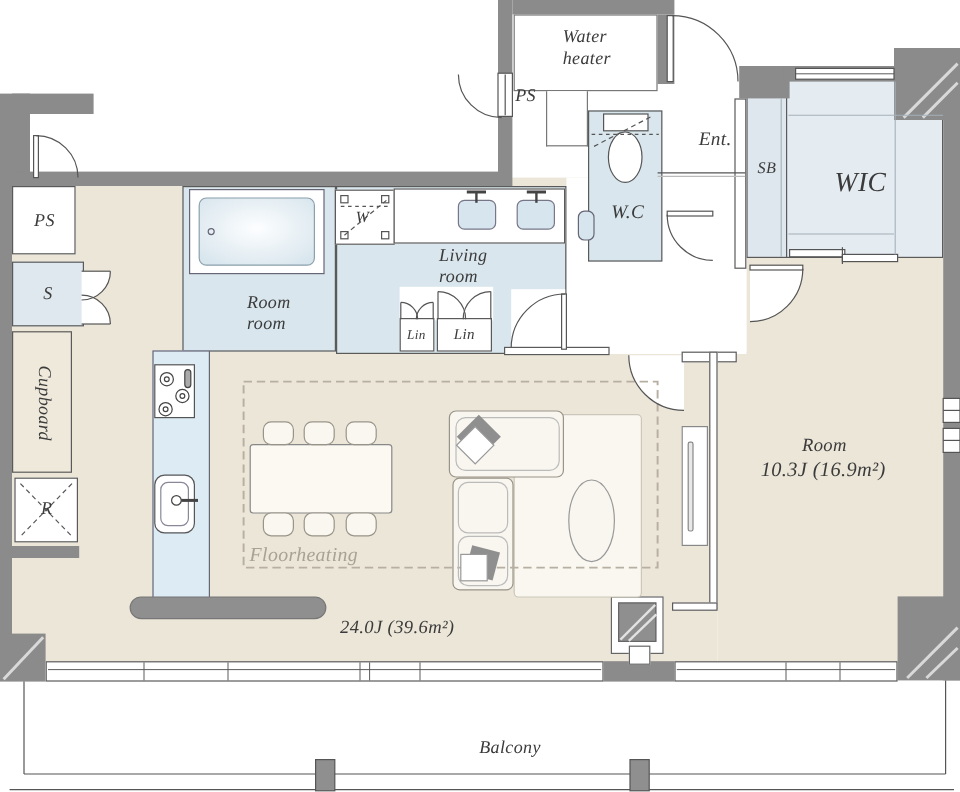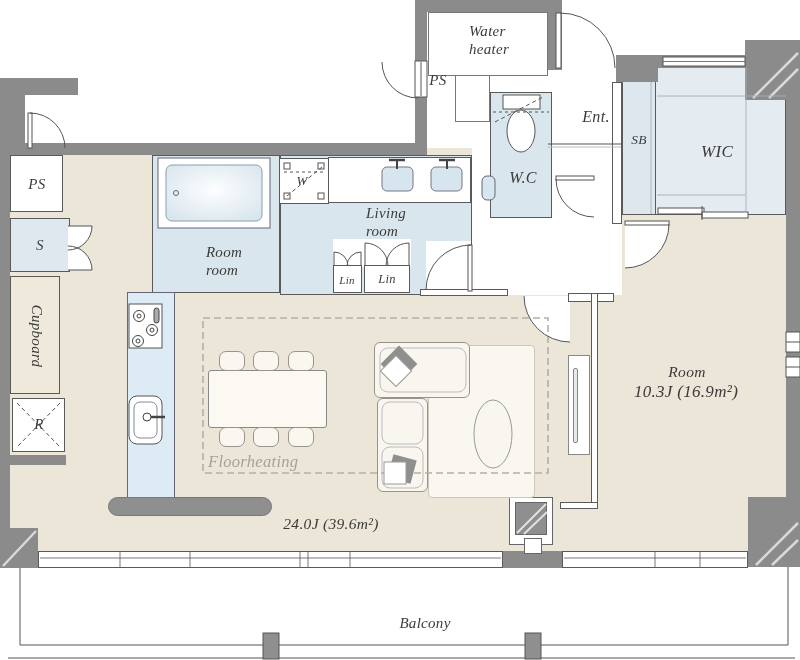--- a/index.html
+++ b/index.html
@@ -283,21 +283,21 @@
       <rect x="625" y="221" width="44" height="4" fill="#fff"></rect>
       <path d="M669,224 A44,44 0 0 1 625,268"></path>
     </g>
   </svg>
 
   <div class="lbl" style="left:489px;top:41px;font-size:15px;">Water
 heater</div>
   <div class="lbl" style="left:438px;top:81px;font-size:15px;">PS</div>
   <div class="lbl" style="left:596px;top:117px;font-size:16px;">Ent.</div>
   <div class="lbl" style="left:639px;top:140px;font-size:13.5px;">SB</div>
-  <div class="lbl" style="left:717px;top:152px;font-size:17px;">WIC</div>
+  <div class="lbl" style="left:717px;top:152px;font-size:23px;">WIC</div>
   <div class="lbl" style="left:523px;top:178px;font-size:16px;">W.C</div>
   <div class="lbl" style="left:302px;top:181px;font-size:13px;">W</div>
   <div class="lbl" style="left:386px;top:223px;font-size:15px;">Living
 room</div>
   <div class="lbl" style="left:224px;top:262px;font-size:15px;">Room
 room</div>
   <div class="lbl" style="left:347px;top:280px;font-size:11px;">Lin</div>
   <div class="lbl" style="left:387px;top:279px;font-size:12.5px;">Lin</div>
   <div class="lbl" style="left:37px;top:185px;font-size:15px;">PS</div>
   <div class="lbl" style="left:40px;top:246px;font-size:15px;">S</div>

